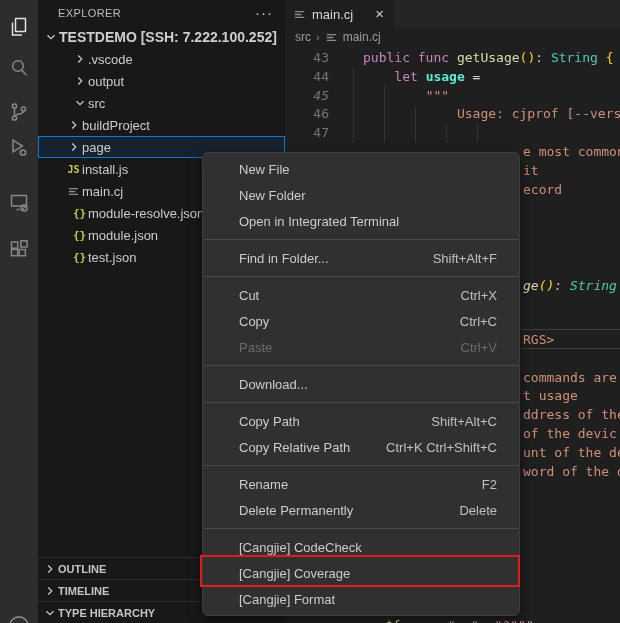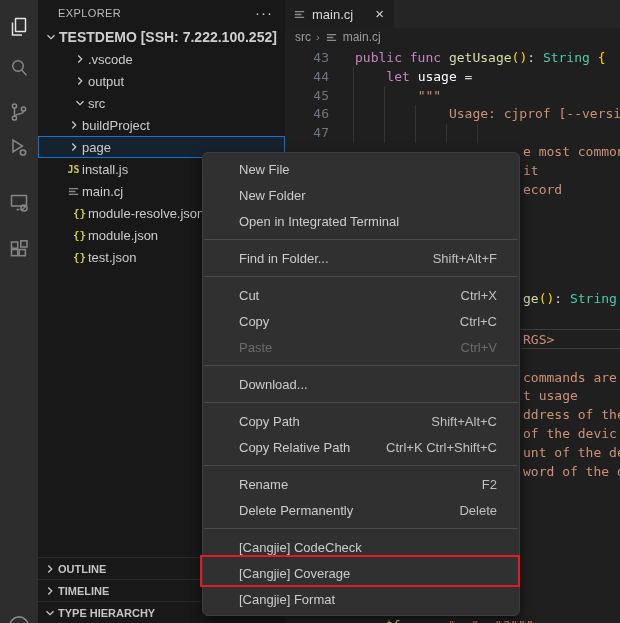--- a/index.html
+++ b/index.html
@@ -37,26 +37,26 @@
   
   .editor { position:absolute; left:285px; top:0; width:335px; height:623px; background:#1f1f1f; overflow:hidden; }
   .tabbar { height:28px; background:#252526; display:flex; }
   .tab { height:28px; background:#1e1e1e; display:flex; align-items:center; padding:0 10px 0 8px; gap:6px; color:#d6d6d6; }
   .tab-close { color:#d0d0d0; font-size:15px; margin-left:16px; cursor:pointer; line-height:14px; }
   .breadcrumb { height:18px; display:flex; align-items:center; gap:5px; padding-left:10px; font-size:12px; color:#9d9d9d; background:#1f1f1f; }
   .bc-sep { font-size:11px; color:#8a8a8a; }
   .codepane { position:absolute; left:0; top:46px; width:335px; height:577px; font-family:"DejaVu Sans Mono",monospace; font-size:13px; }
   .cl { position:absolute; left:0; height:19px; line-height:19px; white-space:pre; }
   .cl .num { position:absolute; left:0; width:44px; text-align:right; color:#6e7681; }
-  .cl .txt { position:absolute; left:70px; }
+  .cl .txt { position:absolute; left:78px; }
   .guide { position:absolute; width:1px; background:#343434; }
   .frag { position:absolute; white-space:pre; line-height:19px; }
   .curline { position:absolute; height:1px; background:#404040; right:0; }
   .tk-kw { color:#C586C0; } .tk-fn { color:#DCDCAA; } .tk-ty { color:#4EC9B0; }
-  .tk-var { color:#ffffff; } .tk-str { color:#CE9178; } .tk-br { color:#FFD602; }
+  .tk-var { color:#5eead4;font-weight:bold; } .tk-str { color:#CE9178; } .tk-br { color:#FFD602; }
   .tk-pl { color:#d4d4d4; }
   
   .ctxmenu { position:absolute; left:202px; top:152px; width:318px; background:#303031; border:1px solid #3c3c3d;
     border-radius:6px; box-shadow:0 5px 14px rgba(0,0,0,0.55); z-index:10; padding:3px 0; }
   .mi { height:26px; display:flex; align-items:center; padding:0 22px 0 24px; color:#cccccc; cursor:pointer;margin-left:12px; }
   .mi .mi-label { flex:1; white-space:nowrap; }
   .mi .mi-key { color:#c0c0c0; white-space:nowrap; }
   .mi.disabled, .mi.disabled .mi-key { color:#6b6b6b; cursor:default; }
   .msep { height:1px; background:#4a4a4b; margin:5px 1px; }
   
@@ -87,27 +87,27 @@
     </div>
     <div class="codepane" id="codepane">
 
       <div class="guide" style="left:68px;  top:21px;  height:76px;"></div>
       <div class="guide" style="left:99px;  top:40px;  height:57px;"></div>
       <div class="guide" style="left:130px; top:59px;  height:38px;"></div>
       <div class="guide" style="left:161px; top:78px;  height:19px;"></div>
       <div class="guide" style="left:192px; top:78px;  height:19px;"></div>
     <div class="cl" style="top: 2px; width: 335px;"><span class="num">43</span><span class="txt"><span class="tk-kw">public</span><span class="tk-pl"> </span><span class="tk-kw">func</span><span class="tk-pl"> </span><span class="tk-fn">getUsage</span><span class="tk-br">()</span><span class="tk-pl">: </span><span class="tk-ty">String</span><span class="tk-pl"> </span><span class="tk-br">{</span></span></div>
         <div class="cl" style="top: 20.8px; width: 335px;"><span class="num">44</span><span class="txt"><span class="tk-pl">    </span><span class="tk-kw">let</span><span class="tk-pl"> </span><span class="tk-var">usage</span><span class="tk-pl"> =</span></span></div>
-        <div class="cl" style="top: 39.6px; width: 335px;"><span class="num">45</span><span class="txt"><span class="tk-pl">        </span><span class="tk-str">"""</span></span></div>
+        <div class="cl" style="top: 39.6px; width: 335px; font-style: italic;"><span class="num">45</span><span class="txt"><span class="tk-pl">        </span><span class="tk-str">"""</span></span></div>
         <div class="cl" style="top: 58.4px; width: 335px;"><span class="num">46</span><span class="txt"><span class="tk-pl">            </span><span class="tk-str">Usage: cjprof [--version</span></span></div>
         <div class="cl" style="top: 77.2px; width: 335px;"><span class="num">47</span><span class="txt"></span></div>
         <div class="frag" style="left: 238px; top: 96px;"><span class="tk-str">e most common</span></div>
         <div class="frag" style="left: 238px; top: 114.8px;"><span class="tk-str">it</span></div>
         <div class="frag" style="left: 238px; top: 133.6px;"><span class="tk-str">ecord</span></div>
-        <div class="frag" style="left: 238px; top: 243px;"><span class="tk-fn">ge</span><span class="tk-br">()</span><span class="tk-pl">: </span><span class="tk-ty">String</span></div>
+        <div class="frag" style="left: 238px; top: 230px; font-style: italic;"><span class="tk-fn">ge</span><span class="tk-br">()</span><span class="tk-pl">: </span><span class="tk-ty">String</span></div>
         <div class="curline" style="top: 283px; left: 236px;"></div>
         <div class="curline" style="top: 302px; left: 236px;"></div>
         <div class="frag" style="left: 238px; top: 284px;"><span class="tk-str">RGS&gt;</span></div>
         <div class="frag" style="left: 238px; top: 321.6px;"><span class="tk-str">commands are</span></div>
         <div class="frag" style="left: 238px; top: 340.4px;"><span class="tk-str">t usage</span></div>
         <div class="frag" style="left: 238px; top: 359.2px;"><span class="tk-str">ddress of the</span></div>
         <div class="frag" style="left: 238px; top: 378px;"><span class="tk-str">of the devic</span></div>
         <div class="frag" style="left: 238px; top: 396.8px;"><span class="tk-str">unt of the de</span></div>
         <div class="frag" style="left: 238px; top: 415.6px;"><span class="tk-str">word of the d</span></div>
         <div class="frag" style="left: 100px; top: 570px;"><span class="tk-fn">$f</span><span class="tk-pl">      </span><span class="tk-str">".."</span><span class="tk-pl">  </span><span class="tk-str">"?"""</span></div>

